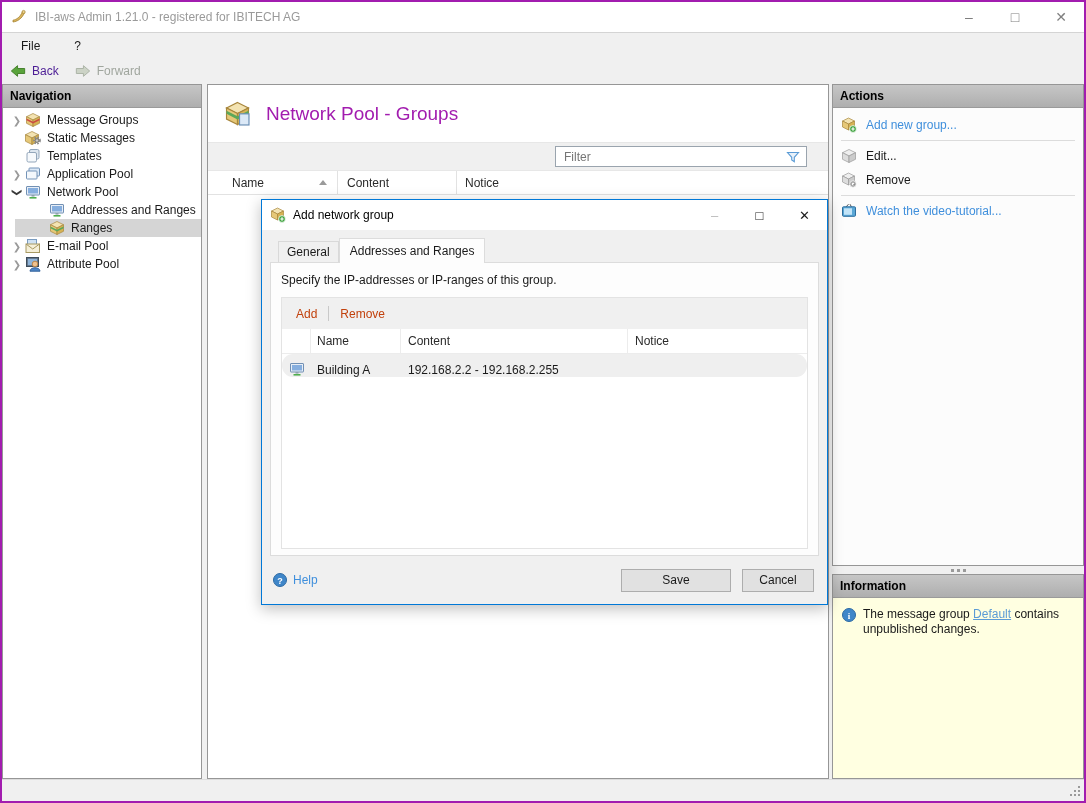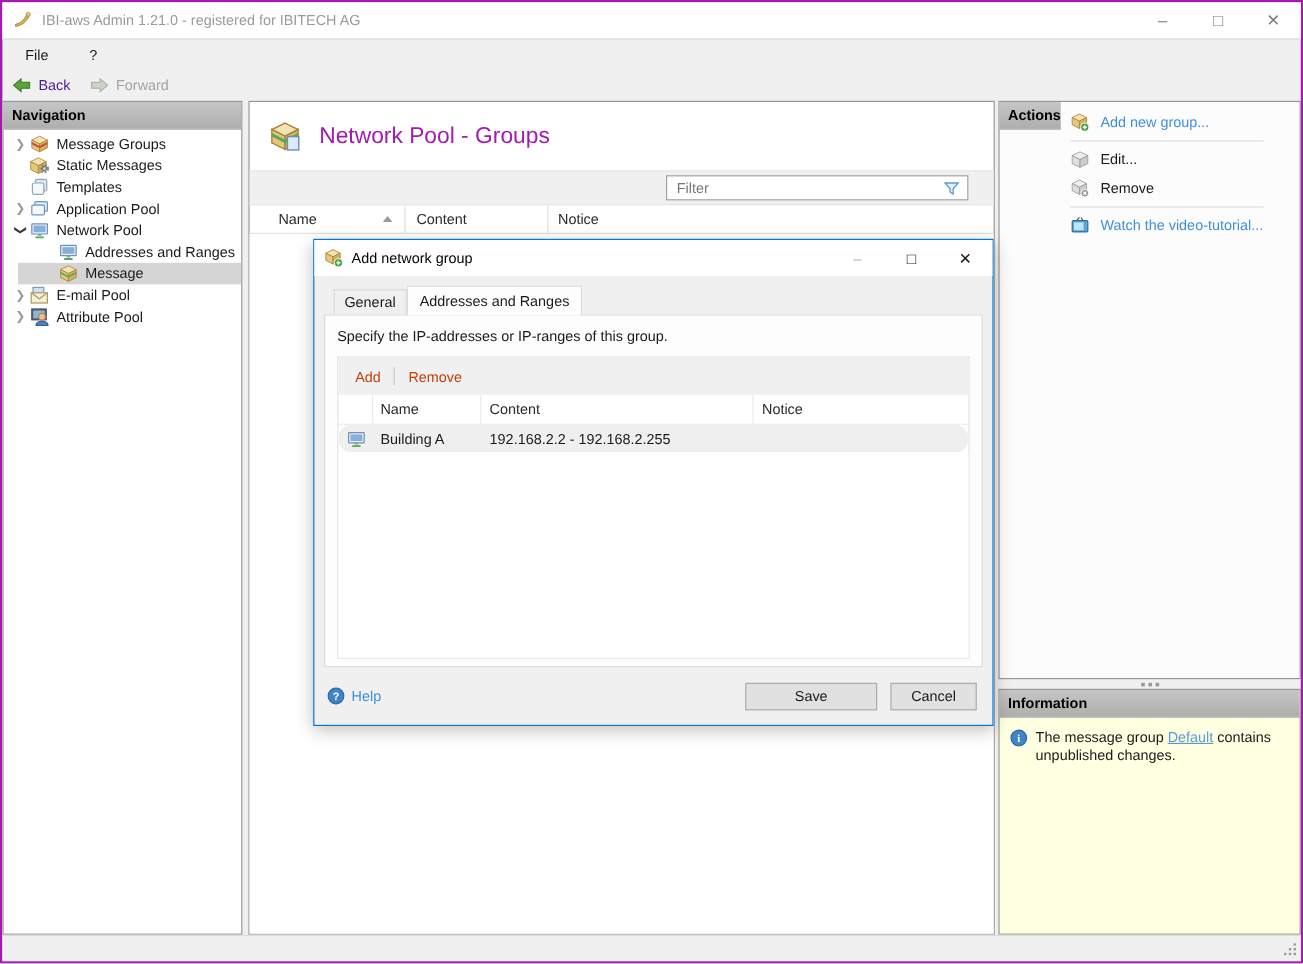--- a/index.html
+++ b/index.html
@@ -48,21 +48,21 @@
   .main-thead{height:23px;display:flex;border-bottom:1px solid #e2e2e2;color:#2a2a2a;flex:none;}
   .th{display:flex;align-items:center;border-right:1px solid #e2e2e2;box-sizing:border-box;}
   .th-name{width:130px;padding-left:24px;position:relative;}
   .sort-asc{position:absolute;right:10px;top:9px;width:0;height:0;border-left:4px solid transparent;border-right:4px solid transparent;border-bottom:5px solid #9a9a9a;}
   .th-content{width:119px;padding-left:9px;}
   .th-notice{flex:1;padding-left:8px;border-right:none;}
   .main-body{flex:1;background:#fff;}
 
   
   .right-region{position:absolute;left:830px;top:2px;right:0;bottom:0;}
-  .actions-panel{position:absolute;top:0;left:0;right:0;height:482px;background:#fcfcfc;border:1px solid #969696;box-sizing:border-box;display:flex;}
+  .actions-panel{position:absolute;top:0;left:0;right:0;height:482px;background:#fcfcfc;border:1px solid #969696;box-sizing:border-box;display:flex;flex-direction:column;}
   .actions-list{padding-top:5px;}
   .action-item{display:flex;align-items:center;gap:9px;padding:4px 8px;}
   .action-link{color:#3f8fdc;}
   .action-label{color:#1a1a1a;}
   .action-sep{height:1px;background:#dcdcdc;margin:3px 8px;}
   .splitter{position:absolute;top:482px;left:0;right:0;height:8px;display:flex;align-items:center;justify-content:center;gap:3px;}
   .splitter i{width:3px;height:3px;background:#9a9a9a;}
   .info-panel{position:absolute;top:490px;left:0;right:0;bottom:0;border:1px solid #969696;box-sizing:border-box;background:#ffffe1;display:flex;flex-direction:column;}
   .info-body{padding:9px 8px;display:flex;gap:6px;align-items:flex-start;}
   .info-text{line-height:15px;width:214px;}
@@ -87,21 +87,21 @@
   .dlg-table{margin:8px 10px 0 10px;border:1px solid #e3e3e3;height:252px;box-sizing:border-box;background:#fff;display:flex;flex-direction:column;}
   .dlg-toolbar{height:31px;background:#f0f0f0;display:flex;align-items:center;padding-left:4px;flex:none;}
   .tb-btn{padding:0 10px;color:#c2410c;}
   .tb-sep{width:1px;height:15px;background:#c9c9c9;margin:0 1px;flex:none;}
   .dlg-thead{height:24px;display:flex;align-items:stretch;border-bottom:1px solid #ececec;flex:none;color:#2a2a2a;}
   .dc{display:flex;align-items:center;border-right:1px solid #ececec;box-sizing:border-box;}
   .dc-icon{width:29px;justify-content:center;}
   .dc-name{width:90px;padding-left:6px;}
   .dc-content{width:227px;padding-left:7px;}
   .dc-notice{flex:1;padding-left:7px;border-right:none;}
-  .dlg-row{height:23px;display:flex;align-items:center;background:#efefef;flex:none;border-radius:11px;}
+  .dlg-row{height:23px;display:flex;align-items:flex-end;background:#efefef;flex:none;border-radius:11px;}
   .dr{display:flex;align-items:center;box-sizing:border-box;}
   .dlg-body-rest{flex:1;background:#fff;}
   .dlg-footer{flex:1;display:flex;align-items:center;padding:0 13px 0 10px;}
   .help{display:flex;align-items:center;gap:5px;color:#3f8fdc;flex:1;}
   .btn{height:23px;background:#e1e1e1;border:1px solid #adadad;font:12px "Liberation Sans",sans-serif;color:#1a1a1a;box-sizing:border-box;}
   .btn-save{width:110px;margin-right:11px;}
   .btn-cancel{width:72px;}
 </style>
 </head>
 <body>
@@ -209,21 +209,21 @@
           <span>Addresses and Ranges</span>
         </div>
 
         <div class="tree-row selected">
           <svg class="i16" viewBox="0 0 16 16">
               <polygon points="8,1.5 14.5,4.7 8,8 1.5,4.7" fill="#f3e3b2" stroke="#a8863c" stroke-width="0.7"></polygon>
               <polygon points="1.5,4.7 1.5,11.3 8,14.5 8,8" fill="#e6c878" stroke="#a8863c" stroke-width="0.7"></polygon>
               <polygon points="14.5,4.7 14.5,11.3 8,14.5 8,8" fill="#d6b254" stroke="#a8863c" stroke-width="0.7"></polygon>
               <polygon points="1.5,6.4 8,9.7 14.5,6.4 14.5,8.2 8,11.5 1.5,8.2" fill="#5aa85a"></polygon>
             </svg>
-          <span>Message</span>
+          <span>Ranges</span>
         </div>
 
         <div class="tree-row">
           <span class="chev">❯</span>
           <svg class="i16" viewBox="0 0 16 16">
               <rect x="2.5" y="1.5" width="9" height="7" fill="#cfe2f4" stroke="#7a9cc0"></rect>
               <rect x="1" y="6" width="13.5" height="8.5" fill="#f5efd8" stroke="#a89a62"></rect>
               <path d="M1,6 l6.75,5 L14.5,6" fill="none" stroke="#a89a62"></path>
             </svg>
           <span>E-mail Pool</span>

